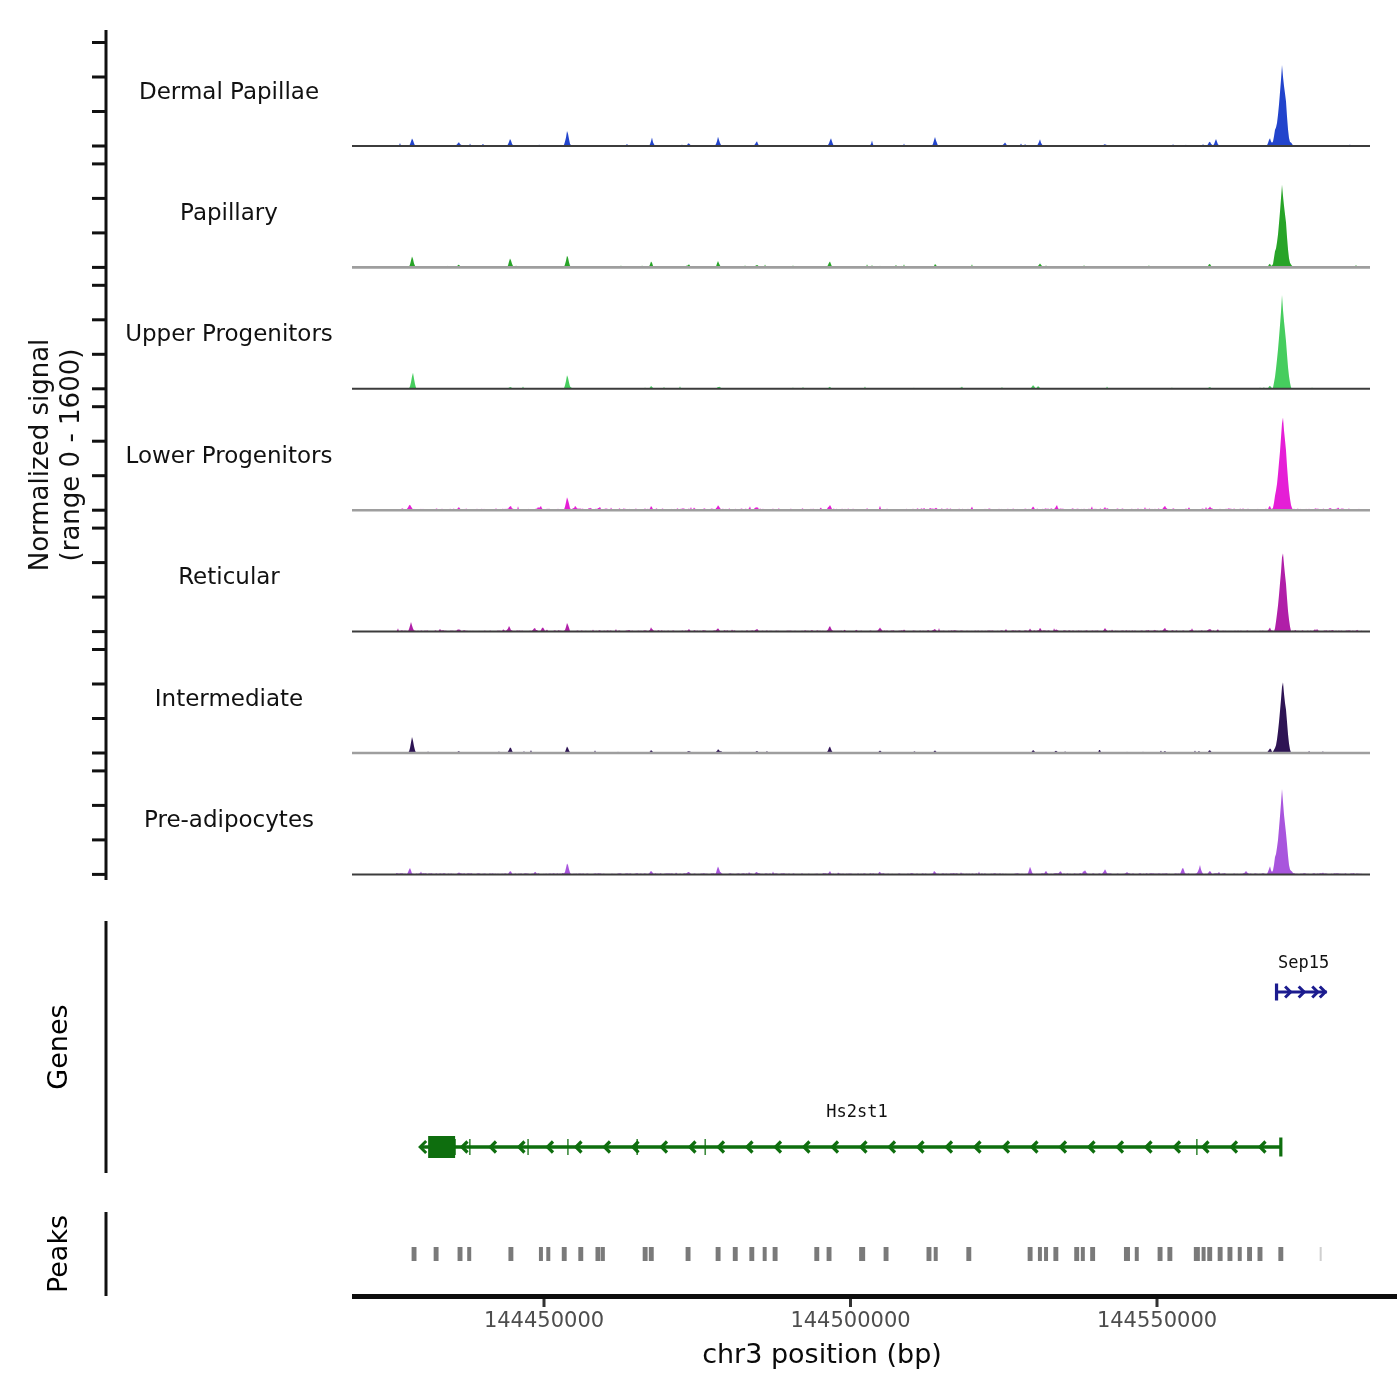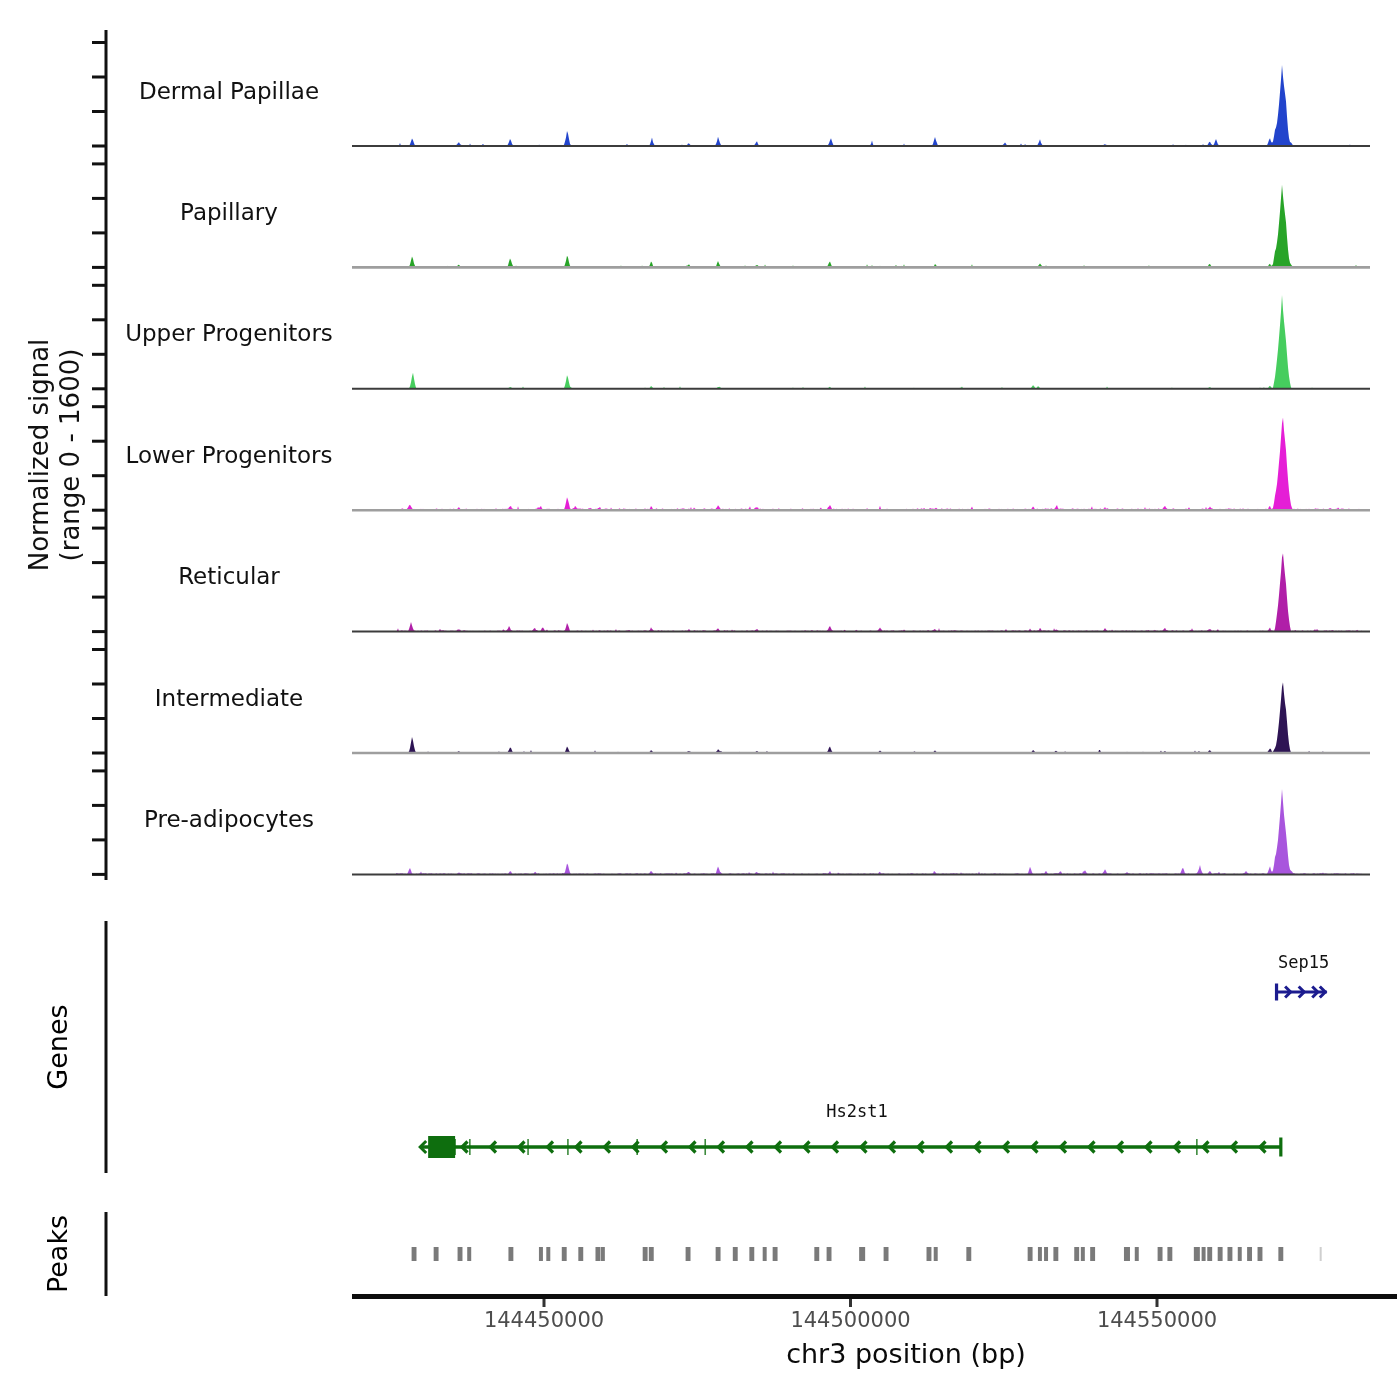--- a/index.html
+++ b/index.html
@@ -5,21 +5,21 @@
   html,body{margin:0;padding:0;background:#ffffff;}
   .fig{position:relative;width:1400px;height:1400px;background:#ffffff;
        font-family:"DejaVu Sans","Liberation Sans",sans-serif;overflow:hidden;}
   .fig svg{position:absolute;left:0;top:0;}
   .rot{position:absolute;transform:translate(-50%,-50%) rotate(-90deg);white-space:nowrap;}
   .ytitle{left:55px;top:455px;text-align:center;font-size:26px;color:#111;line-height:31px;}
   .ytitle span{display:block;}
   .sec{font-size:27px;color:#000;}
   .sec-genes{left:57px;top:1047px;}
   .sec-peaks{left:57px;top:1254px;}
-  .xtitle{position:absolute;left:906px;top:1353px;transform:translate(-50%,-50%);
+  .xtitle{position:absolute;left:822px;top:1353px;transform:translate(-50%,-50%);
           font-size:27px;color:#0a0a0a;white-space:nowrap;}
 </style>
 </head>
 <body>
 
 <div class="fig">
 
   <div class="rot ytitle">
     <span>Normalized signal</span>
     <span>(range 0 - 1600)</span>

